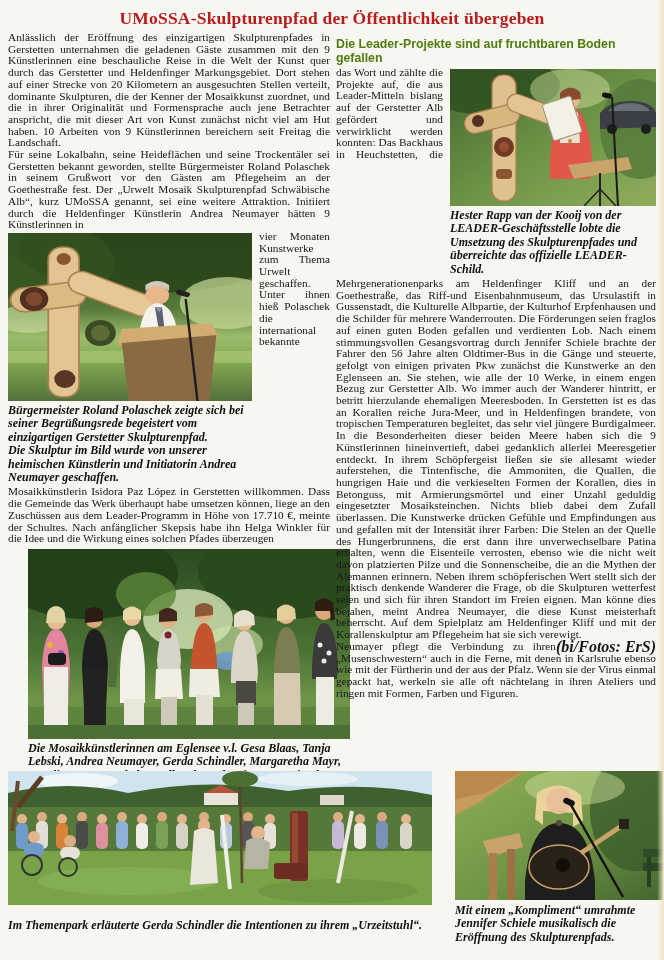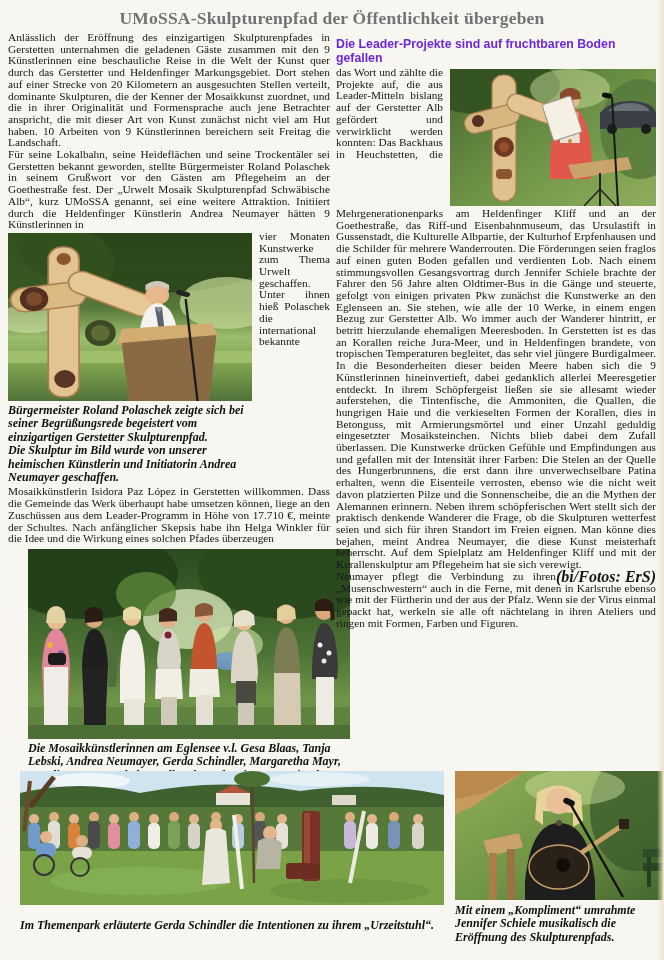--- a/index.html
+++ b/index.html
@@ -15,35 +15,35 @@
   }
   .page::after{
     content:"";position:absolute;top:0;right:0;width:7px;height:100%;
     background:linear-gradient(90deg,rgba(233,221,190,0),#efe4c8);
     pointer-events:none;
   }
   .headline{
     position:absolute;top:8px;left:0;width:100%;
     text-align:center;
     font-size:17.5px;font-weight:bold;
-    color:#737373;
+    color:#b91c1c;
     letter-spacing:.2px;
   }
   .col{
     position:absolute;top:32px;
     font-size:11.3px;line-height:11.7px;
     text-align:justify;
   }
   .col-left{left:8px;width:322px;}
   .col-right{left:336px;width:320px;}
   .col p{margin:0;padding:0;}
   .subhead{
     font-family:"Liberation Sans","DejaVu Sans",sans-serif;
     font-weight:bold;font-size:12.3px;line-height:14px;
-    color:#6d28d9;
+    color:#4d7c0f;
     margin:5px 0 2px 0 !important;
     text-align:left;
   }
   figure{margin:0;padding:0;}
   .fig-left{
     float:left;width:244px;
     margin:2px 7px 2px 0;
   }
   .fig-right{
     float:right;width:206px;
@@ -54,21 +54,21 @@
   .ph svg{display:block;width:100%;height:100%;}
   .cap{
     font-style:italic;font-weight:600;
     font-size:12px;line-height:13.4px;
     text-align:left;
     margin-top:3px;
     color:#101010;
   }
   .credit{float:right;font-style:italic;font-weight:600;font-size:16px;}
   .bottom{position:absolute;top:771px;left:8px;width:650px;}
-  .fig-bl{position:absolute;left:12px;top:0;width:424px;}
+  .fig-bl{position:absolute;left:0;top:0;width:424px;}
   .fig-bl .cap{margin-top:14px;}
   .fig-br{position:absolute;left:447px;top:0;width:208px;}
   .fig-br .cap{margin-top:4px;}
 </style>
 </head>
 <body>
 
 <div class="page">
 
   <div class="headline">UMoSSA-Skulpturenpfad der Öffentlichkeit übergeben</div>
@@ -252,20 +252,23 @@
             <rect x="92" y="36" width="30" height="38" rx="2" fill="#f4f1e4" stroke="#9a9484" stroke-width="1" transform="rotate(-18 92 36)"></rect>
 
             <polygon points="118,96 178,88 182,100 124,110" fill="#caa36a"></polygon>
             <line x1="150" y1="104" x2="150" y2="137" stroke="#222" stroke-width="2"></line>
             <line x1="150" y1="120" x2="134" y2="137" stroke="#222" stroke-width="1.5"></line>
             <line x1="150" y1="120" x2="166" y2="137" stroke="#222" stroke-width="1.5"></line>
             <line x1="162" y1="28" x2="168" y2="137" stroke="#1a1a1a" stroke-width="2"></line>
             <rect x="152" y="24" width="10" height="5" rx="2.5" fill="#111" transform="rotate(10 157 26)"></rect>
           </svg>
         </div>
+        <figcaption class="cap">
+          <span>Hester Rapp van der Kooij von der LEADER-Geschäftsstelle lobte die Umsetzung des Skulpturenpfades und überreichte das offizielle LEADER-Schild.</span>
+        </figcaption>
       </figure>
       <span>das Wort und zählte die Projekte auf, die aus Leader-Mitteln bislang auf der Gerstetter Alb gefördert und verwirklicht werden konnten: Das Backhaus in Heuchstetten, die Mehrgenerationenparks am Heldenfinger Kliff und an der Goethestraße, das Riff-und Eisenbahnmuseum, das Ursulastift in Gussenstadt, die Kulturelle Albpartie, der Kulturhof Erpfenhausen und die Schilder für mehrere Wanderrouten. Die Förderungen seien fraglos auf einen guten Boden gefallen und verdienten Lob. Nach einem stimmungsvollen Gesangsvortrag durch Jennifer Schiele brachte der Fahrer den 56 Jahre alten Oldtimer-Bus in die Gänge und steuerte, gefolgt von einigen privaten Pkw zunächst die Kunstwerke an den Eglenseen an. Sie stehen, wie alle der 10 Werke, in einem engen Bezug zur Gerstetter Alb. Wo immer auch der Wanderer hintritt, er betritt hierzulande ehemaligen Meeresboden. In Gerstetten ist es das an Korallen reiche Jura-Meer, und in Heldenfingen brandete, von tropischen Temperaturen begleitet, das sehr viel jüngere Burdigalmeer. In die Besonderheiten dieser beiden Meere haben sich die 9 Künstlerinnen hineinvertieft, dabei gedanklich allerlei Meeresgetier entdeckt. In ihrem Schöpfergeist ließen sie sie allesamt wieder auferstehen, die Tintenfische, die Ammoniten, die Quallen, die hungrigen Haie und die verkieselten Formen der Korallen, dies in Betonguss, mit Armierungsmörtel und einer Unzahl geduldig eingesetzter Mosaiksteinchen. Nichts blieb dabei dem Zufall überlassen. Die Kunstwerke drücken Gefühle und Empfindungen aus und gefallen mit der Intensität ihrer Farben: Die Stelen an der Quelle des Hungerbrunnens, die erst dann ihre unverwechselbare Patina erhalten, wenn die Eisenteile verrosten, ebenso wie die nicht weit davon platzierten Pilze und die Sonnenscheibe, die an die Mythen der Alemannen erinnern. Neben ihrem schöpferischen Wert stellt sich der praktisch denkende Wanderer die Frage, ob die Skulpturen wetterfest seien und sich für ihren Standort im Freien eignen. Man könne dies bejahen, meint Andrea Neumayer, die diese Kunst meisterhaft beherrscht. Auf dem Spielplatz am Heldenfinger Kliff und mit der Korallenskulptur am Pflegeheim hat sie sich verewigt.</span>
     <p></p>
     <p>
       <span class="credit">(bi/Fotos: ErS)</span>
       <span>Neumayer pflegt die Verbindung zu ihren „Musenschwestern“ auch in die Ferne, mit denen in Karlsruhe ebenso wie mit der Fürtherin und der aus der Pfalz. Wenn sie der Virus einmal gepackt hat, werkeln sie alle oft nächtelang in ihren Ateliers und ringen mit Formen, Farben und Figuren.</span>
     </p>
   </div>
 
   <div class="bottom">

